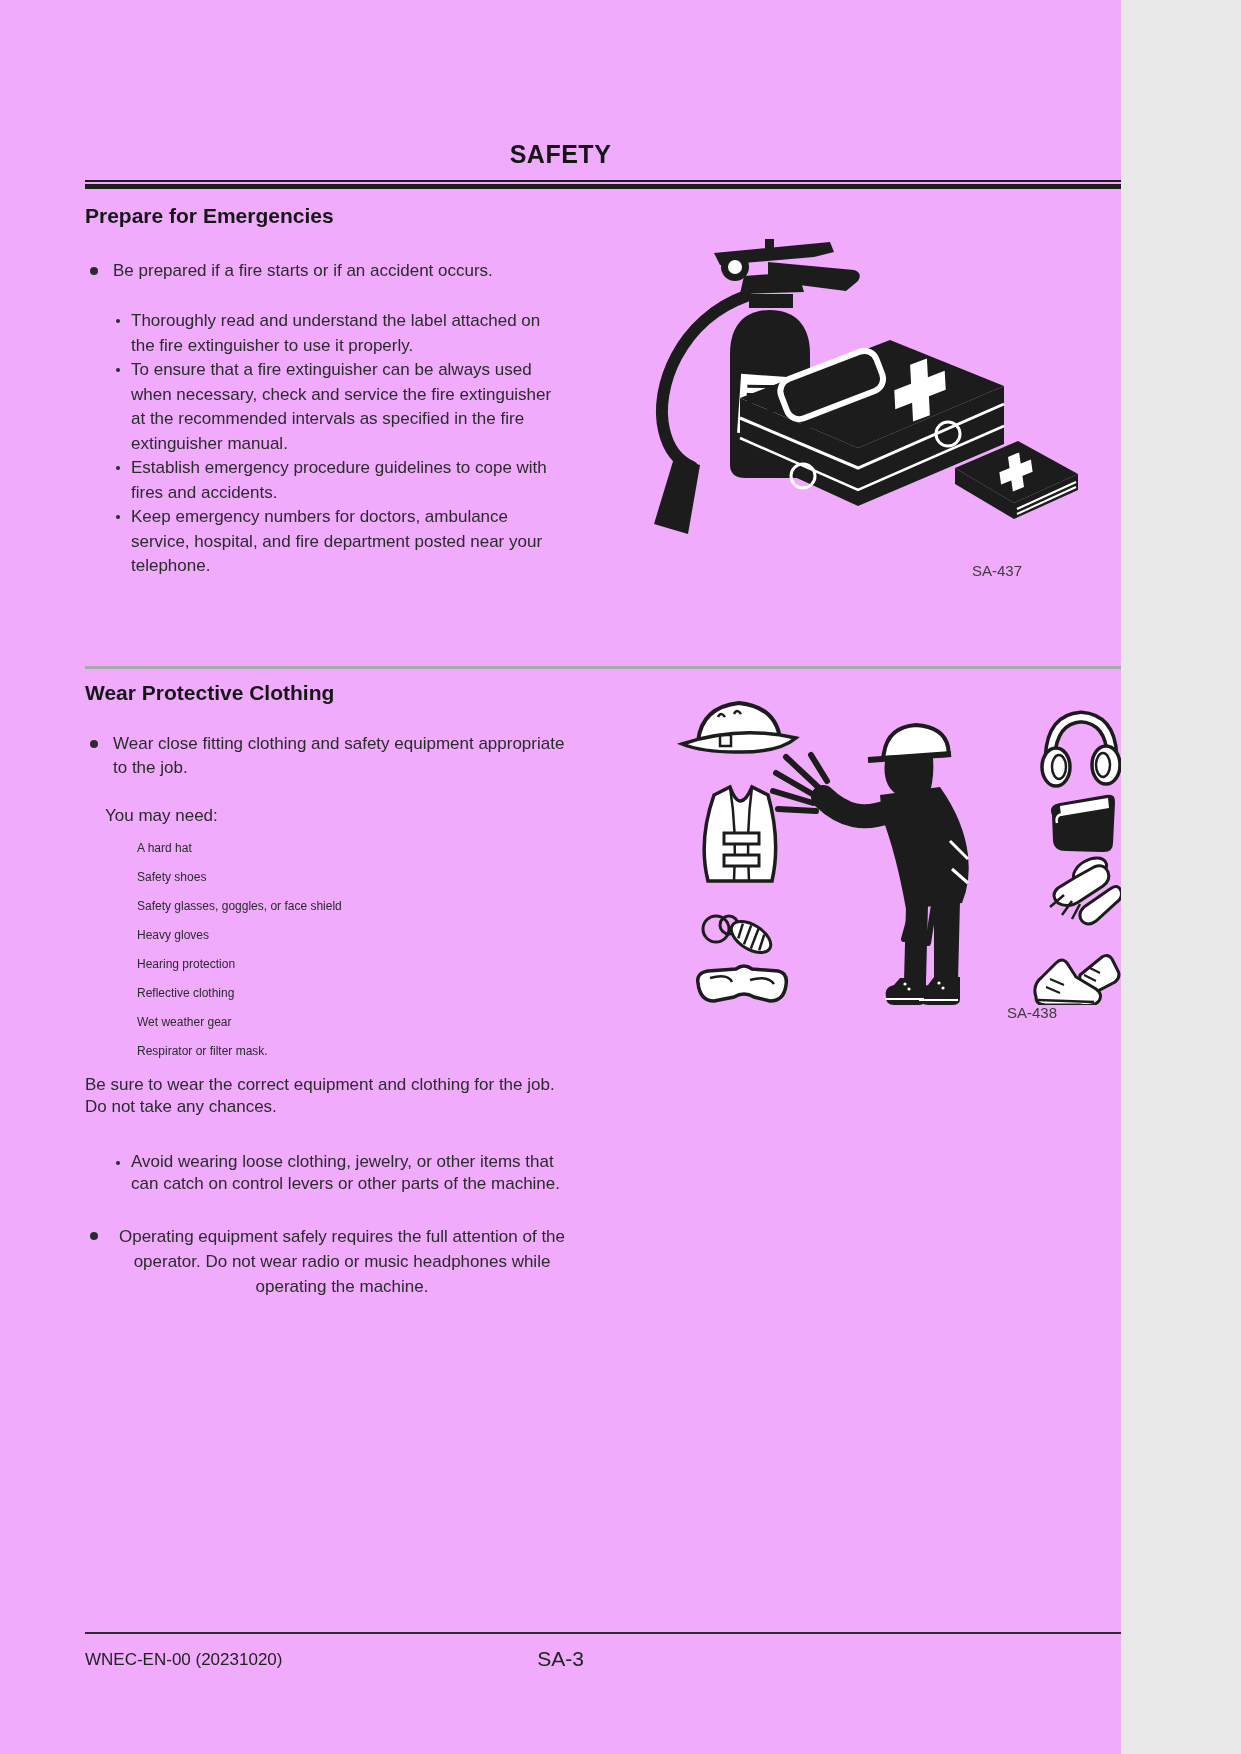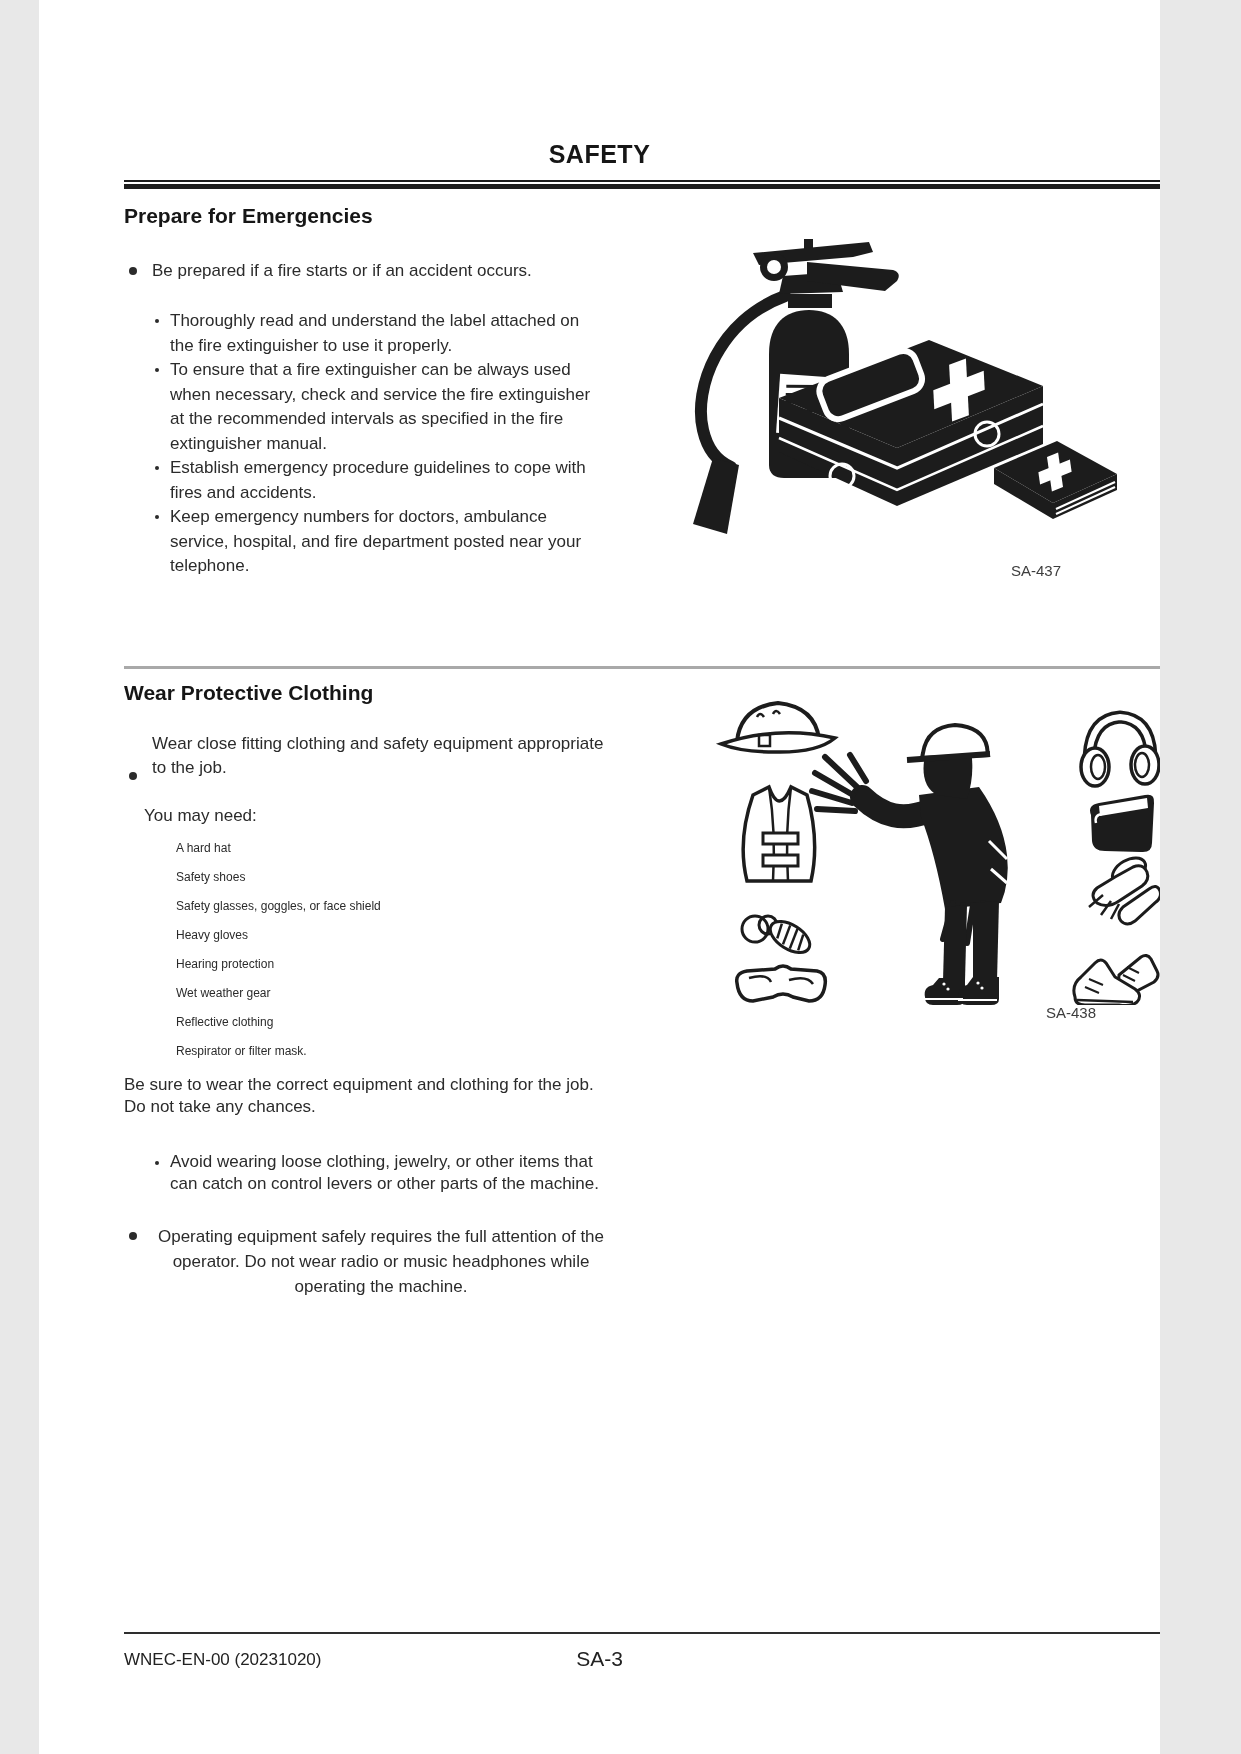--- a/index.html
+++ b/index.html
@@ -1,23 +1,22 @@
 <!DOCTYPE html>
 <html><head>
 <meta charset="utf-8">
 <style>
   html,body{margin:0;padding:0;background:#e8e8e8;}
   .page{
     position:relative;
     width:1121px;height:1754px;
-    background:#ffffff;
+    background:#f0abfc;
     font-family:"Liberation Sans", sans-serif;
     color:#2b2b2b;
     overflow:hidden;
-    margin-left:39px;
   }
   .doc-title{
     position:absolute;top:140px;left:0;width:100%;
     text-align:center;font-size:25px;font-weight:700;color:#161616;
     letter-spacing:.5px;
   }
   .rule{position:absolute;left:85px;width:1071px;background:#1d1d1d;}
   .rule-thin{top:180px;height:2px;}
   .rule-thick{top:184px;height:5px;}
   .section{position:absolute;left:85px;}
@@ -25,21 +24,21 @@
   #sec2{top:680px;width:486px;}
   .section h2{margin:0;font-size:21px;font-weight:700;color:#161616;line-height:26px;}
   .bullet-row{display:flex;}
   .bullet-row .dot{flex:none;width:8px;height:8px;border-radius:50%;background:#2b2b2b;margin:8px 15px 0 5px;}
   .btext{font-size:17px;line-height:24px;}
   .sub-row{display:flex;}
   .sub-row .sdot{flex:none;width:4px;height:4px;border-radius:50%;background:#2b2b2b;margin:10px 11px 0 0;}
   .stext{font-size:17px;line-height:24.5px;}
   #sec1 .bullet-row{margin-top:30px;}
   #sec1 .sublist{margin-top:26px;padding-left:31px;}
-  #sec2 .bullet-row.first{margin-top:26px;align-items:flex-end;}
+  #sec2 .bullet-row.first{margin-top:26px;}
   #sec2 .btext{line-height:24px;}
   .need-label{margin-top:24px;padding-left:20px;font-size:17px;line-height:24px;}
   .need-list{margin-top:6px;padding-left:52px;}
   .need-list .need-item{font-size:12px;line-height:29px;}
   .note{margin-top:8px;font-size:17px;line-height:22px;width:486px;}
   #sec2 .sublist{margin-top:33px;padding-left:31px;}
   #sec2 .stext{line-height:21.5px;}
   #sec2 .bullet-row.second{margin-top:30px;}
   #sec2 .bullet-row.second .btext{line-height:25px;text-align:center;}
   .figure{position:absolute;}
@@ -147,22 +146,22 @@
       <span class="dot"></span>
       <span class="btext">Wear close fitting clothing and safety equipment appropriate to the job.</span>
     </div>
     <div class="need-label">You may need:</div>
     <div class="need-list">
       <div class="need-item">A hard hat</div>
       <div class="need-item">Safety shoes</div>
       <div class="need-item">Safety glasses, goggles, or face shield</div>
       <div class="need-item">Heavy gloves</div>
       <div class="need-item">Hearing protection</div>
+      <div class="need-item">Reflective clothing</div>
       <div class="need-item">Wet weather gear</div>
-      <div class="need-item">Reflective clothing</div>
       <div class="need-item">Respirator or filter mask.</div>
     </div>
     <div class="note">Be sure to wear the correct equipment and clothing for the job. Do not take any chances.</div>
     <div class="sublist">
       <div class="sub-row">
         <span class="sdot"></span>
         <span class="stext">Avoid wearing loose clothing, jewelry, or other items that can catch on control levers or other parts of the machine.</span>
       </div>
     </div>
     <div class="bullet-row second">

